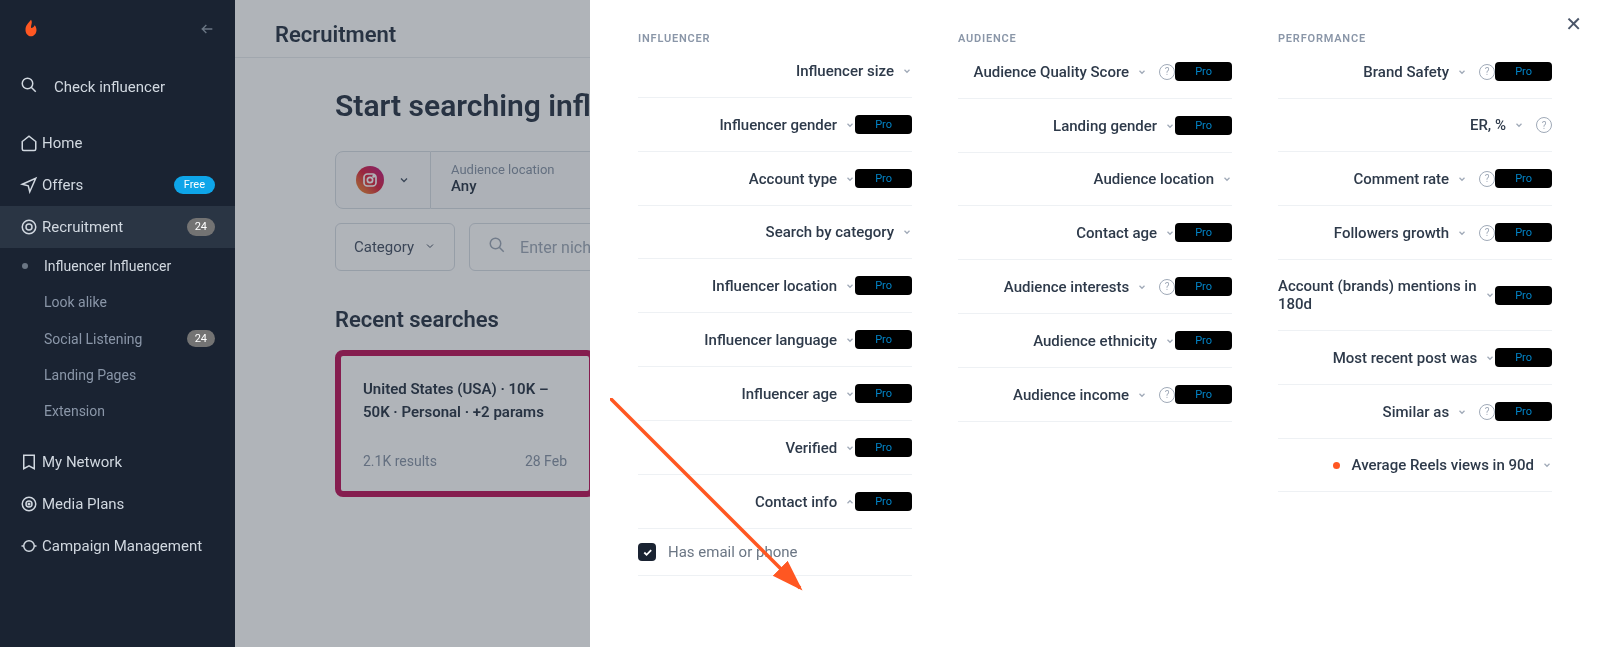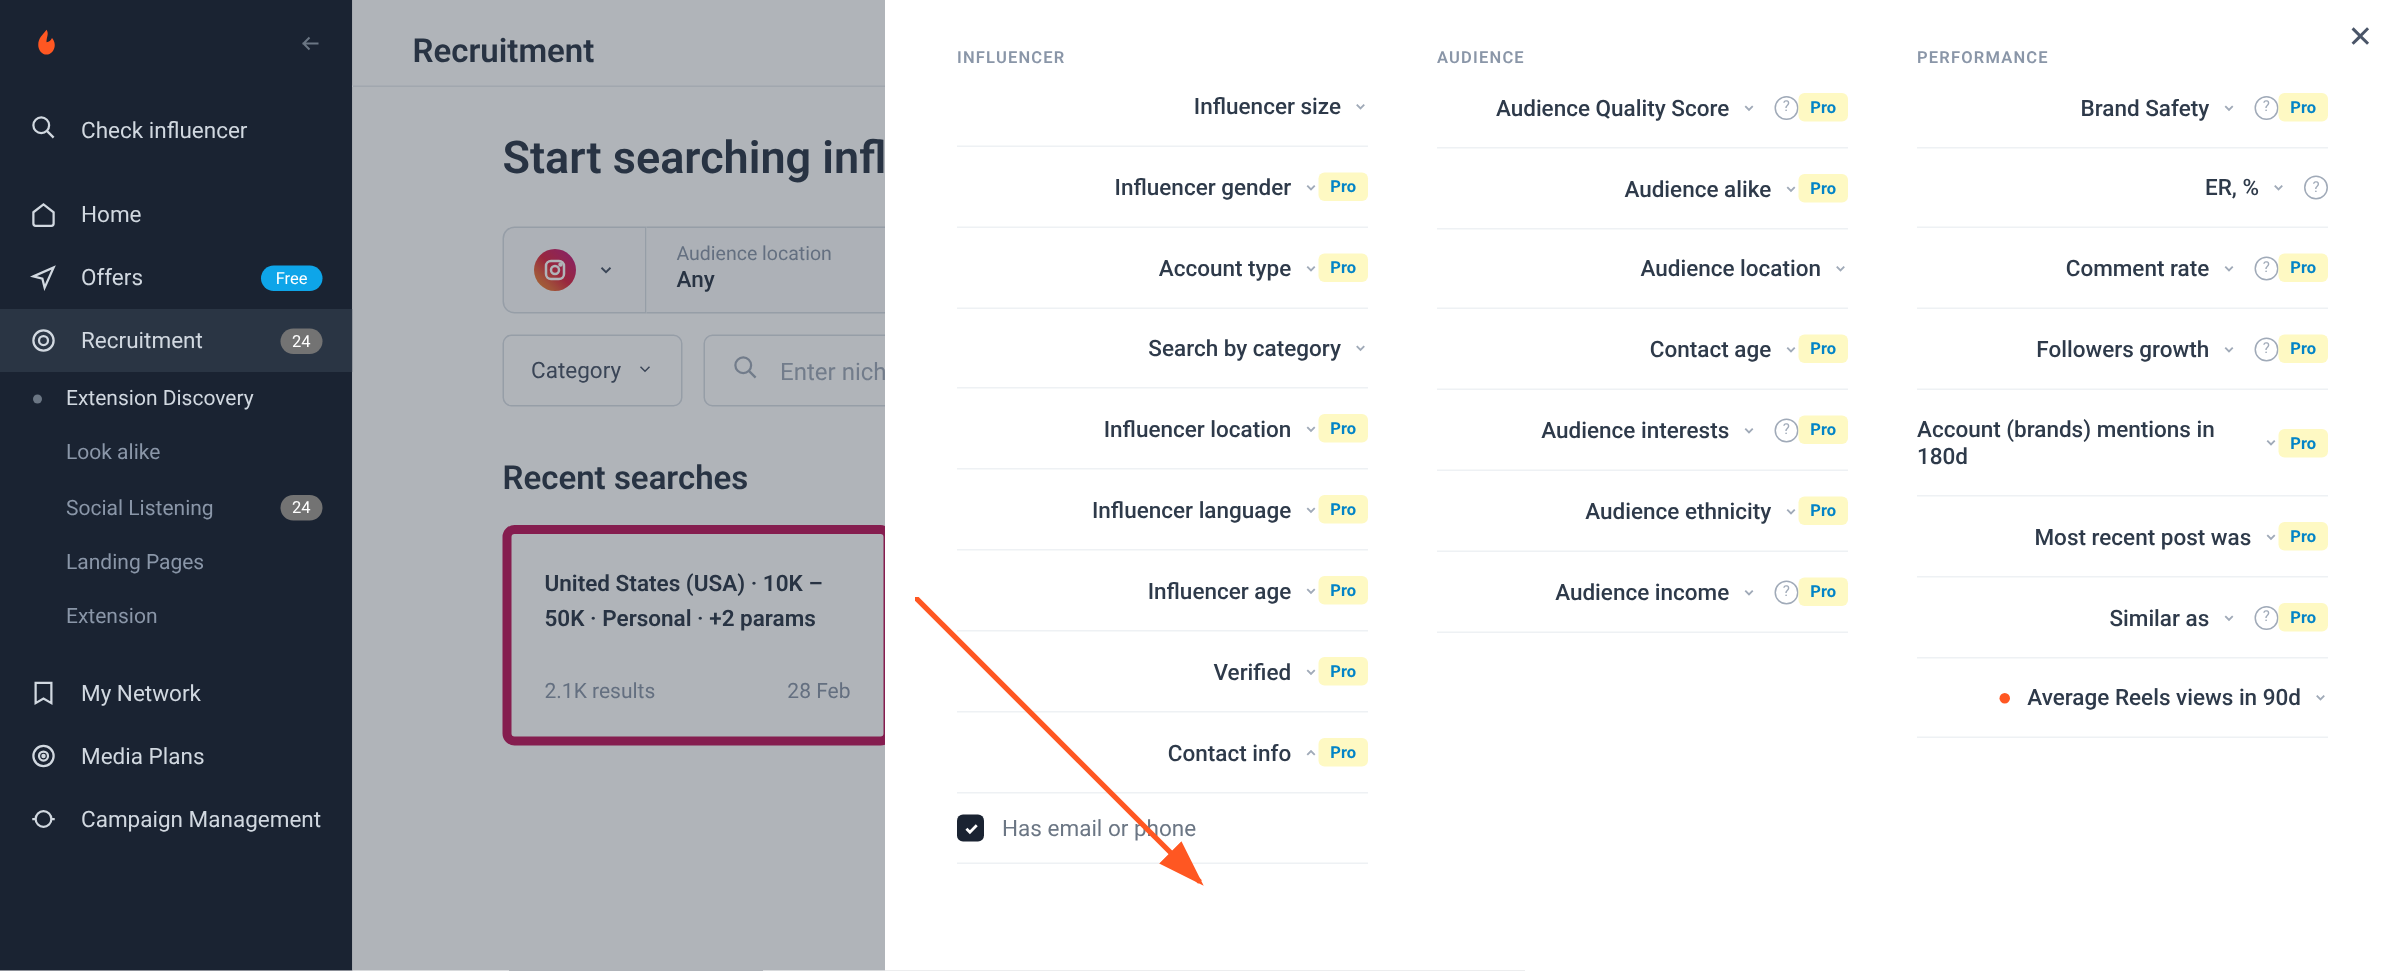--- a/index.html
+++ b/index.html
@@ -2,21 +2,21 @@
 <html><head>
 <meta charset="utf-8">
 <style>
 *{box-sizing:border-box;margin:0;padding:0;font-family:-apple-system,BlinkMacSystemFont,"Segoe UI",Roboto,sans-serif}
 body{background:#fff;width:1600px;height:647px;overflow:hidden;position:relative}
 .sidebar{position:absolute;left:0;top:0;width:235px;height:647px;background:#1a2332;color:#b8c0cc;display:flex;flex-direction:column}
 .sb-top{display:flex;align-items:center;justify-content:space-between;padding:18px 20px}
 .logo svg{width:22px;height:22px}
 .collapse-icon{color:#6b7684;cursor:pointer}
 .sb-search{display:flex;align-items:center;gap:16px;padding:14px 20px;color:#d1d8e0;font-size:15px;cursor:pointer}
-.sb-item{display:flex;align-items:center;gap:16px;padding:12px 20px;font-size:15px;cursor:pointer;position:relative;color:#d1d8e0}
+.sb-item{display:flex;gap:4px;padding:12px 20px;font-size:15px;cursor:pointer;position:relative;color:#d1d8e0}
 .sb-item.active{background:#2a3544}
 .sb-item .ic{width:18px;height:18px;display:flex;align-items:center;justify-content:center;flex-shrink:0}
 .badge-free{background:#0ea5e9;color:#fff;font-size:11px;padding:2px 10px;border-radius:10px;margin-left:auto}
 .badge-num{background:#737373;color:#fff;font-size:11px;padding:2px 8px;border-radius:10px;margin-left:auto;min-width:24px;text-align:center}
 .sb-sub{padding:10px 20px 10px 44px;font-size:14px;color:#8a96a8;cursor:pointer;display:flex;align-items:center;position:relative}
 .sb-sub.active{color:#d1d8e0}
 .sb-sub .dot{width:6px;height:6px;background:#6b7684;border-radius:50%;position:absolute;left:22px}
 .main{position:absolute;left:235px;top:0;right:0;height:647px;background:#fff}
 .main-header{padding:22px 40px 10px;font-size:22px;font-weight:600;color:#2e3a4a;border-bottom:1px solid #e8ebef}
 .main-body{padding:30px 100px 0}
@@ -40,21 +40,21 @@
 .close-x{position:absolute;top:12px;right:18px;font-size:20px;color:#4a5568;cursor:pointer}
 .col{flex:1;min-width:0;padding:0 8px}
 .col-head{font-size:11px;font-weight:600;letter-spacing:0.8px;color:#8a96a8;text-transform:uppercase;}
 .filter-row{display:flex;align-items:center;justify-content:flex-end;padding:17px 0;border-bottom:1px solid #eef1f4;cursor:pointer}
 .filter-row:first-of-type{padding-top:0}
 .filter-left{display:flex;align-items:center;gap:8px}
 .filter-name{font-size:15px;color:#2e3a4a;font-weight:500}
 .chev{color:#a0aab8;display:inline-flex}
 .chev svg{width:10px;height:10px}
 .info-ic{width:16px;height:16px;border:1.5px solid #a0aab8;border-radius:50%;display:flex;align-items:center;justify-content:center;font-size:10px;color:#a0aab8;margin-left:4px}
-.pro{background:#fef9c3;color:#0284c7;font-size:11px;font-weight:700;padding:3px 8px;border-radius:4px}
+.pro{background:#000000;color:#0284c7;font-size:11px;font-weight:400;padding:3px 20px;border-radius:4px}
 .filter-sub{padding:14px 0;display:flex;align-items:center;gap:12px;border-bottom:1px solid #eef1f4}
 .chk{width:18px;height:18px;background:#1a2332;border-radius:4px;display:flex;align-items:center;justify-content:center}
 .chk svg{width:11px;height:11px}
 .sub-label{font-size:15px;color:#6b7684}
 .orange-dot{width:7px;height:7px;background:#ff5722;border-radius:50%;margin-right:4px}
 .arrow{position:absolute;left:610px;top:398px;z-index:10;pointer-events:none}
 </style>
 </head>
 <body>
 
@@ -104,21 +104,21 @@
             <circle cx="12" cy="12" r="4"></circle>
           </svg>
         </span>
         <span>Recruitment</span>
         <span class="badge-num">24</span>
       </div>
     </div>
   <div id="sb-subs">
       <div class="sb-sub active">
         <span class="dot"></span>
-        <span>Extension Discovery</span>
+        <span>Influencer Influencer</span>
       </div>
       <div class="sb-sub">
         <span>Look alike</span>
       </div>
       <div class="sb-sub">
         <span>Social Listening</span>
         <span class="badge-num" style="margin-left:auto">24</span>
       </div>
       <div class="sb-sub">
         <span>Landing Pages</span>
@@ -328,21 +328,21 @@
               <svg viewBox="0 0 24 24" fill="none" stroke="currentColor" stroke-width="3">
                 <path d="M6 9l6 6 6-6"></path>
               </svg>
             </span>
             <span class="info-ic">?</span>
           </div>
           <span class="pro">Pro</span>
         </div>
         <div class="filter-row">
           <div class="filter-left">
-            <span class="filter-name">Audience alike</span>
+            <span class="filter-name">Landing gender</span>
             <span class="chev">
               <svg viewBox="0 0 24 24" fill="none" stroke="currentColor" stroke-width="3">
                 <path d="M6 9l6 6 6-6"></path>
               </svg>
             </span>
           </div>
           <span class="pro">Pro</span>
         </div>
         <div class="filter-row">
           <div class="filter-left">

